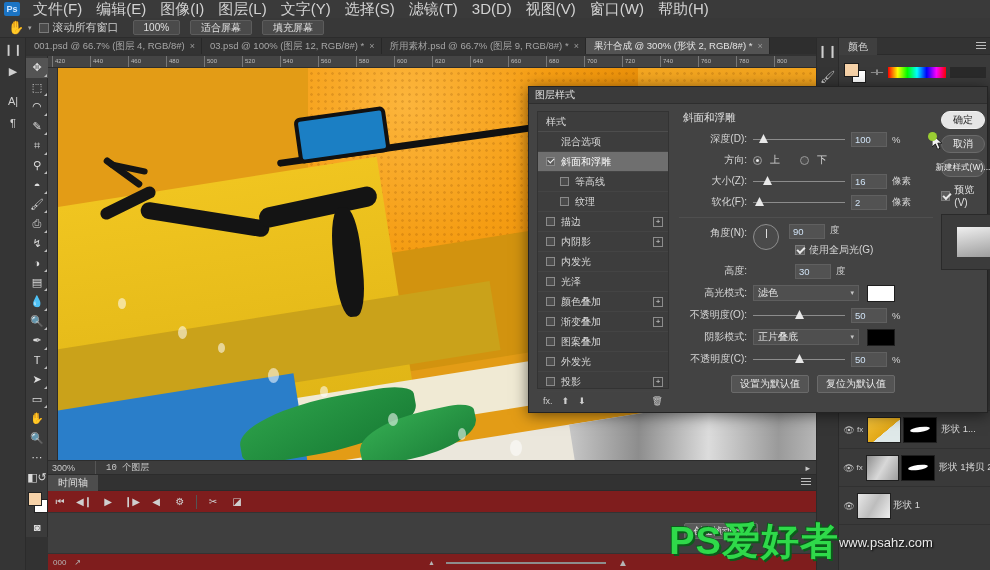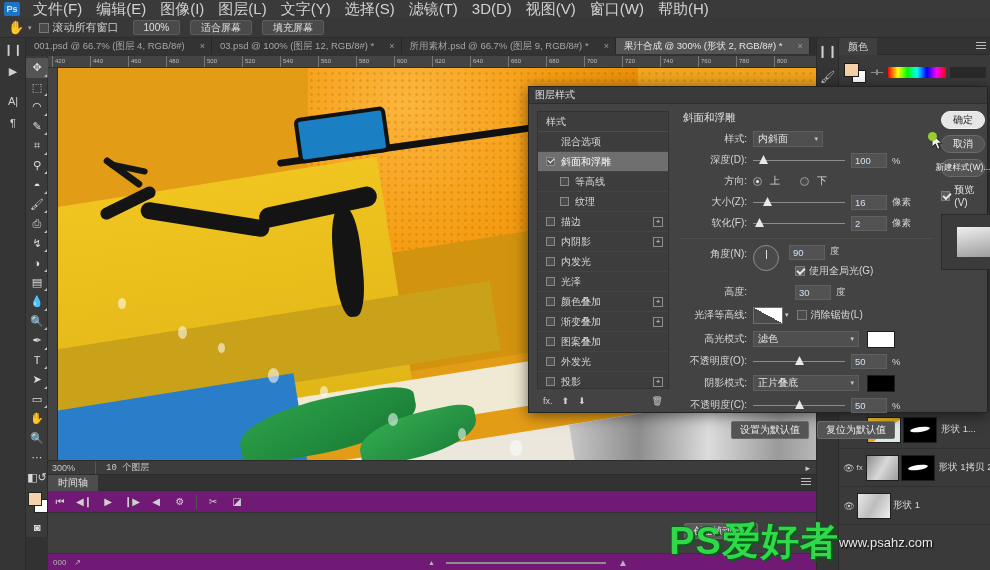--- a/index.html
+++ b/index.html
@@ -22,21 +22,21 @@
   .opt-tool{width:20px;height:18px;display:flex;align-items:center;justify-content:center;margin-left:6px;font-size:13px;color:#dcdcdc;}
   .opt-caret{font-size:7px;color:#aaa;margin:0 7px 0 2px;}
   .opt-chk{display:flex;align-items:center;gap:4px;margin-right:14px;font-size:11px;color:#cdcdcd;}
   .cbox{width:10px;height:10px;border:1px solid #7a7a7a;background:#4a4a4a;display:inline-block;position:relative;}
   .cbox.on{background:#5c5c5c;}
   .cbox.on:after{content:"";position:absolute;left:1px;top:1px;width:6px;height:3px;border-left:2px solid #e8e8e8;border-bottom:2px solid #e8e8e8;transform:rotate(-45deg);}
   .opt-btn{height:15px;padding:0 10px;background:#4a4a4a;border:1px solid #5c5c5c;border-radius:2px;font-size:10px;color:#e0e0e0;display:flex;align-items:center;margin-right:10px;}
 
   
   .tabbar{position:absolute;left:26px;top:38px;width:964px;height:16px;background:#2e2e2e;display:flex;align-items:flex-end;}
-  .dtab{height:16px;line-height:16px;padding:0 6px 0 8px;font-size:9.5px;color:#a6a6a6;background:#333;border-right:1px solid #272727;display:flex;align-items:center;gap:15px;white-space:nowrap;}
+  .dtab{height:16px;line-height:16px;padding:0 6px 0 8px;font-size:9.5px;color:#a6a6a6;background:#333;border-right:1px solid #272727;display:flex;align-items:center;gap:5px;white-space:nowrap;}
   .dtab.active{background:#535353;color:#e4e4e4;}
   .dtab .x{font-size:9px;color:#9a9a9a;}
 
   
   .toolstrip{position:absolute;left:0;top:38px;width:26px;height:532px;background:#353535;border-right:1px solid #2b2b2b;}
   .mini-tools{position:absolute;left:0;top:0;width:26px;}
   .mini-tool{height:22px;display:flex;align-items:center;justify-content:center;color:#cfcfcf;font-size:11px;}
   .tools2{position:absolute;left:26px;top:56px;width:22px;background:#3b3b3b;border-right:1px solid #2b2b2b;padding-top:2px;}
   .t2{height:19.5px;width:22px;display:flex;align-items:center;justify-content:center;color:#dcdcdc;font-size:11px;position:relative;}
   .t2.sel{background:#545454;}
@@ -80,21 +80,21 @@
   .arm .seg{position:absolute;background:#141414;border-radius:30px;}
   .glasses{position:absolute;left:218px;top:38px;width:260px;height:70px;}
   .gl-bar{position:absolute;left:0;top:36px;width:260px;height:7px;background:#111;transform:rotate(-8deg);border-radius:4px;}
   .gl-lens{position:absolute;left:20px;top:6px;width:92px;height:46px;background:#1b7fc4;border:4px solid #111;border-radius:6px;transform:rotate(-8deg);}
   .eye{position:absolute;left:492px;top:228px;width:34px;height:58px;background:#111;border-radius:50%/60%;transform:rotate(14deg);}
   .leaf{position:absolute;left:180px;top:330px;width:180px;height:54px;background:linear-gradient(160deg,#2da24a,#177a34);border-radius:60% 20% 60% 20%;transform:rotate(-10deg);}
   .leaf2{position:absolute;left:300px;top:345px;width:120px;height:44px;background:linear-gradient(160deg,#35ad52,#1b7f38);border-radius:60% 20% 60% 20%;transform:rotate(-12deg);}
   .drop{position:absolute;background:rgba(255,255,255,.55);border-radius:50%;}
 
   
-  .tl{position:absolute;left:48px;top:474px;width:768px;height:96px;background:#701a75;border-top:1px solid #2c2c2c;}
+  .tl{position:absolute;left:48px;top:474px;width:768px;height:96px;background:#7f1d1d;border-top:1px solid #2c2c2c;}
   .tl-tab{position:absolute;left:0;top:0;height:16px;padding:0 10px;background:#4d4d4d;color:#e0e0e0;font-size:10px;line-height:16px;}
   .tl-tabbg{position:absolute;left:0;top:0;width:768px;height:16px;background:#323232;border-bottom:1px solid #2b2b2b;}
   .tl-menu{position:absolute;right:5px;top:3px;width:10px;height:9px;}
   .tl-menu i{display:block;height:1px;background:#bdbdbd;margin-bottom:2px;}
   .tl-ctrls{position:absolute;left:0;top:16px;width:768px;height:22px;border-bottom:1px solid #333;display:flex;align-items:center;}
   .tlb{width:24px;height:22px;display:flex;align-items:center;justify-content:center;color:#cfcfcf;font-size:10px;}
   .tl-sep{width:1px;height:14px;background:#555;margin:0 4px;}
   .tl-body{position:absolute;left:0;top:38px;width:768px;height:40px;background:#3f3f3f;}
   .tl-create{position:absolute;right:58px;top:10px;height:16px;padding:0 8px;background:#5a5a5a;border:1px solid #6a6a6a;border-radius:2px;font-size:9.5px;color:#eaeaea;display:flex;align-items:center;gap:5px;}
   .tl-foot{position:absolute;left:0;top:78px;width:768px;height:18px;border-top:1px solid #333;display:flex;align-items:center;font-size:8px;color:#b5b5b5;}
@@ -510,27 +510,20 @@
       <div class="sc-foot">
         <span>fx.</span>
         <span>⬆</span>
         <span>⬇</span>
         <span class="trash">🗑</span>
       </div>
 
       <div class="opt-col">
         <div class="secttitle">斜面和浮雕</div>
 
-        <div class="fr">
-          <div class="flbl">样式:</div>
-          <div class="sel-box" style="width:70px">
-            <span>内斜面</span>
-            <span class="cv">▾</span>
-          </div>
-        </div>
 
 
         <div class="fr">
           <div class="flbl">深度(D):</div>
           <div class="slider" style="max-width:92px">
             <div class="track"></div>
               <div class="knob" style="left:6px"></div>
           </div>
           <div class="numbox">100</div>
           <div class="unit">%</div>
@@ -584,29 +577,20 @@
               <span>使用全局光(G)</span>
             </label>
           </div>
 
           <div class="fr">
             <div class="flbl">高度:</div>
             <div class="numbox" style="margin-left:42px">30</div>
             <div class="unit">度</div>
           </div>
 
-          <div class="fr" style="height:22px">
-            <div class="flbl">光泽等高线:</div>
-            <div class="contour-sw"></div>
-            <span style="font-size:7px;margin:0 8px 0 2px">▾</span>
-            <label class="chk2">
-              <span class="cbox"></span>
-              <span>消除锯齿(L)</span>
-            </label>
-          </div>
 
           <div class="fr" style="height:20px">
             <div class="flbl">高光模式:</div>
             <div class="sel-box" style="width:106px">
               <span>滤色</span>
               <span class="cv">▾</span>
             </div>
             <div class="swatch" style="margin-left:8px;background:#ffffff"></div>
           </div>
 

